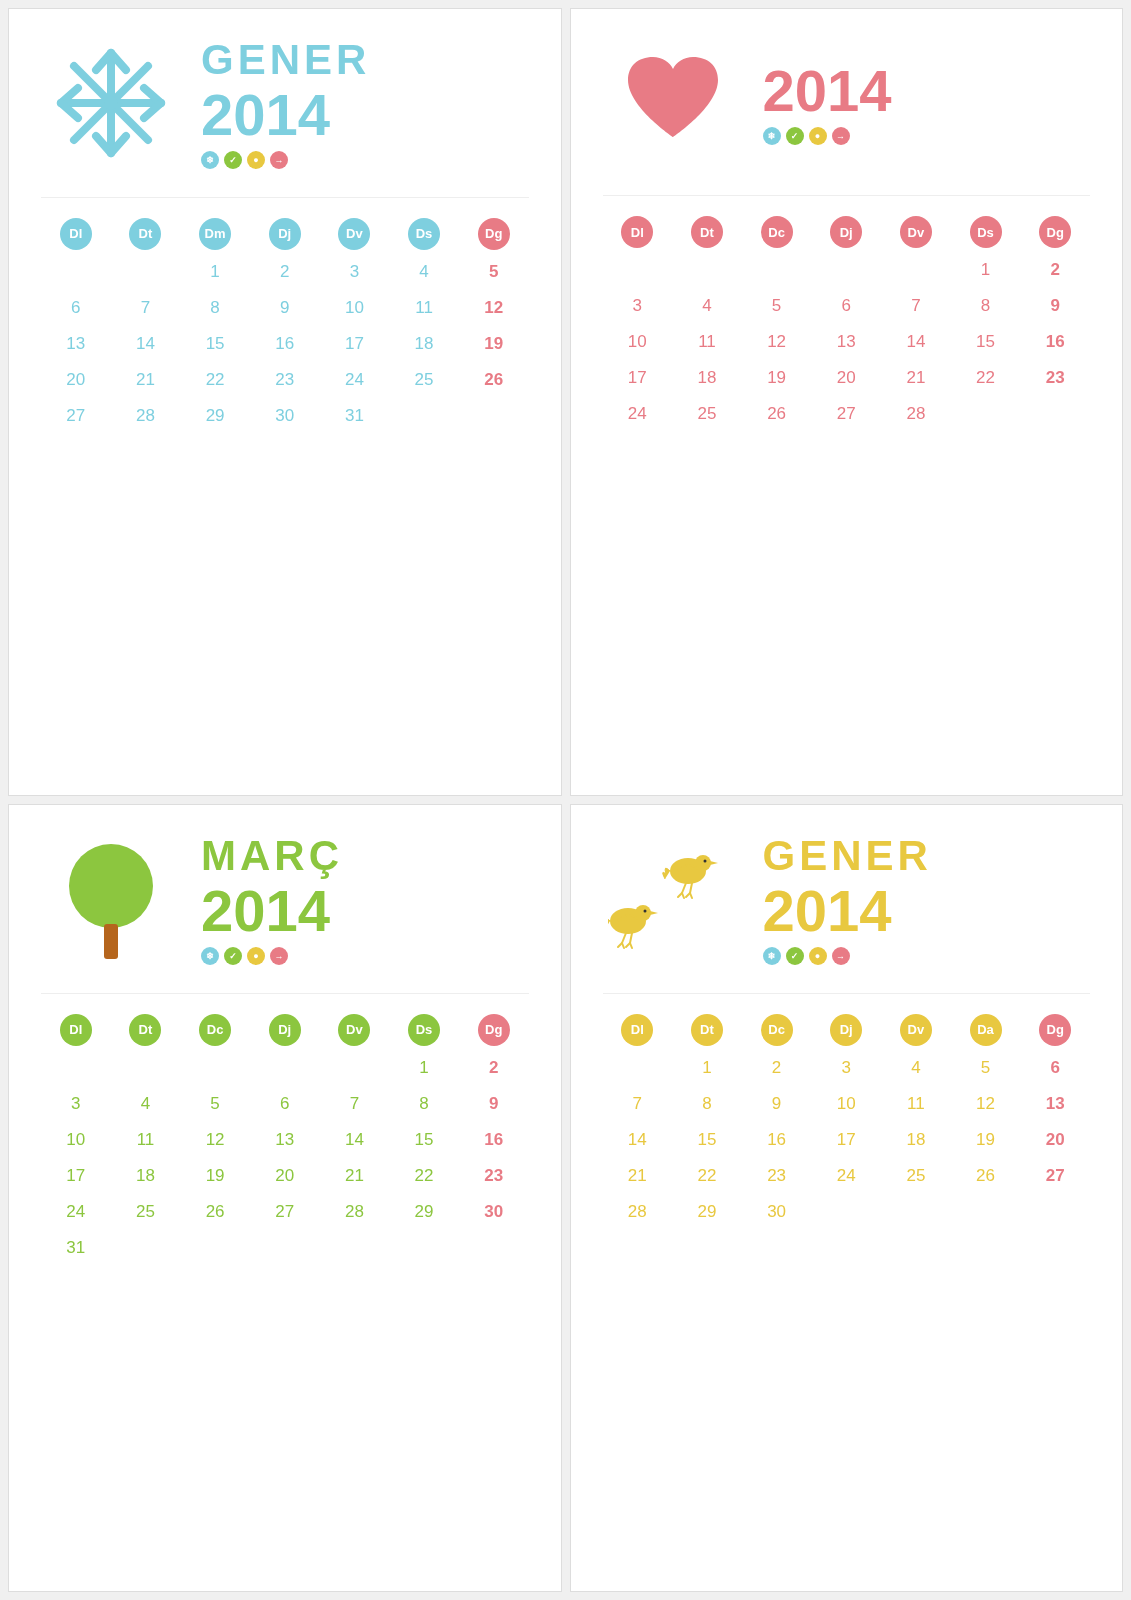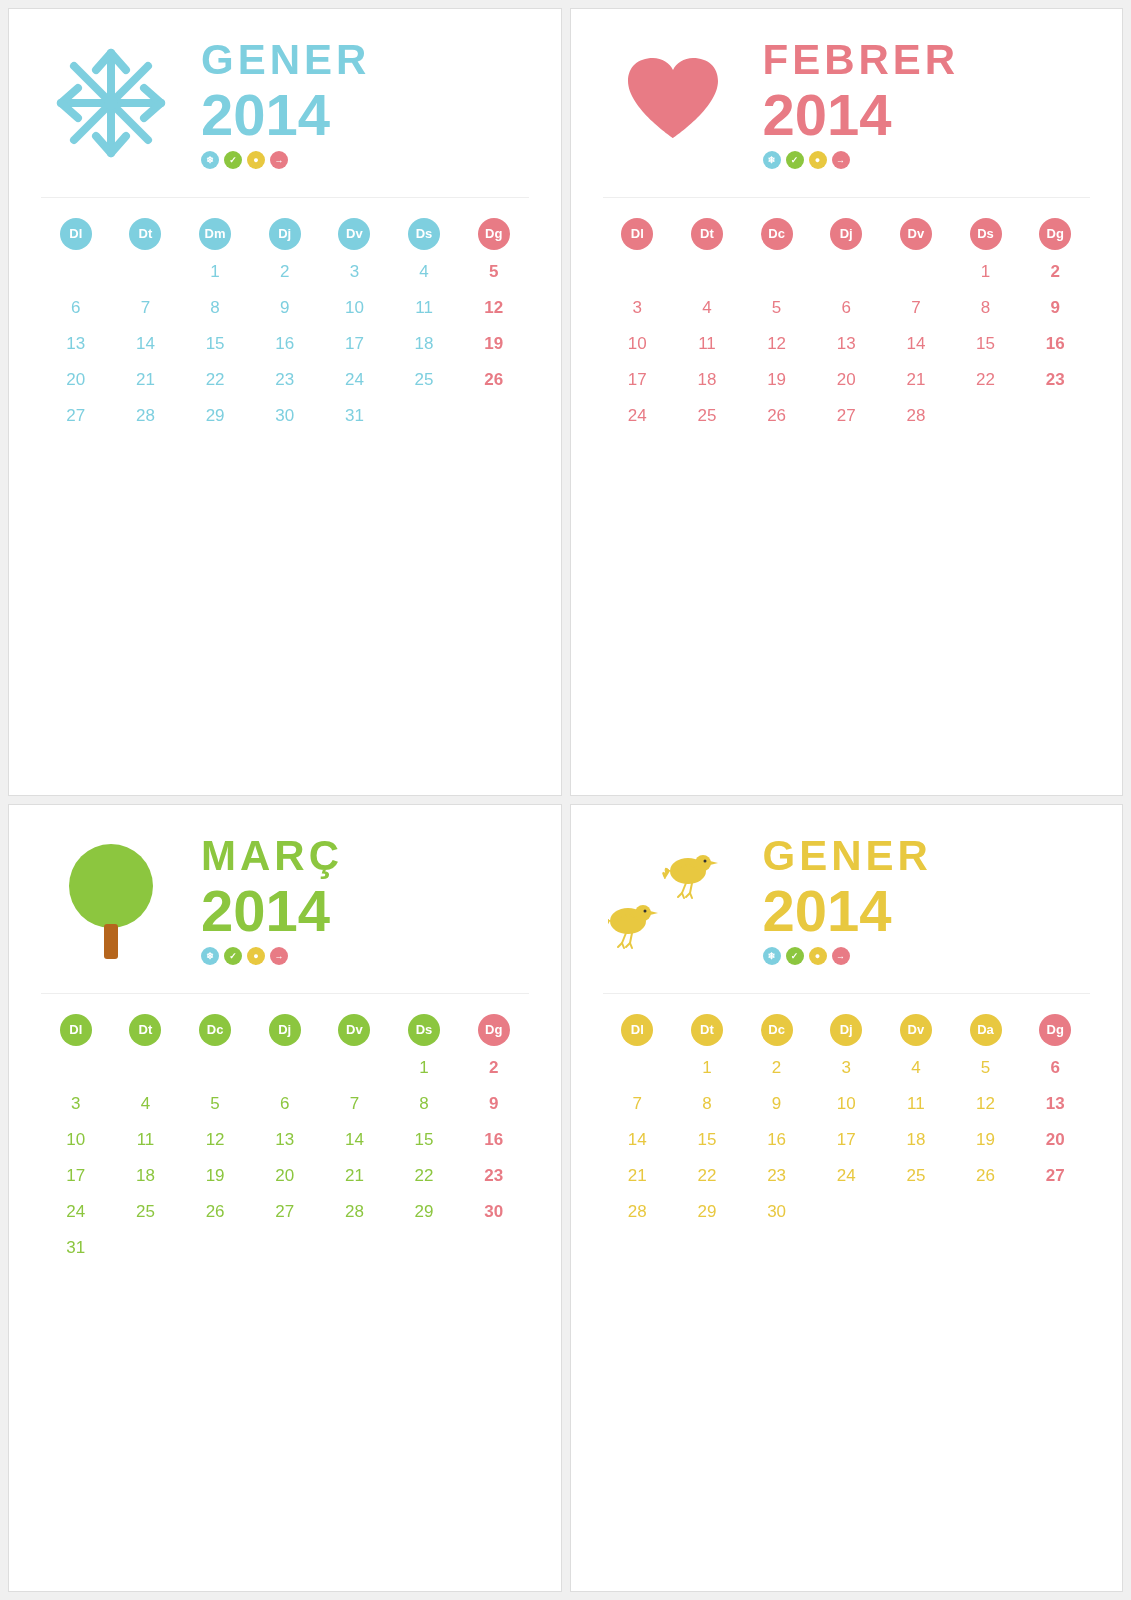--- a/index.html
+++ b/index.html
@@ -248,21 +248,20 @@
     </div>
   </div>
     <div class="calendar-card febrer">
     <div class="card-header">
       <div class="month-icon">
         <svg width="110" height="100" viewBox="0 0 110 100" xmlns="http://www.w3.org/2000/svg">
     <path d="M55 85 C55 85 10 55 10 28 C10 14 20 5 35 5 C44 5 52 10 55 17 C58 10 66 5 75 5 C90 5 100 14 100 28 C100 55 55 85 55 85Z" fill="#e87b85" stroke="none"></path>
   </svg>
       </div>
       <div class="month-title-block">
-        <div class="month-name" style="color:#e87b85">FEBRER</div>
         <div class="month-year" style="color:#e87b85">2014</div>
         <div class="icon-row">
             <div class="icon-circle" style="background:#7ecfdf">❄</div>
             <div class="icon-circle" style="background:#8cc63f">✓</div>
             <div class="icon-circle" style="background:#e8c840">●</div>
             <div class="icon-circle" style="background:#e87b85">→</div>
           </div>
       </div>
     </div>
     <div class="divider"></div>

